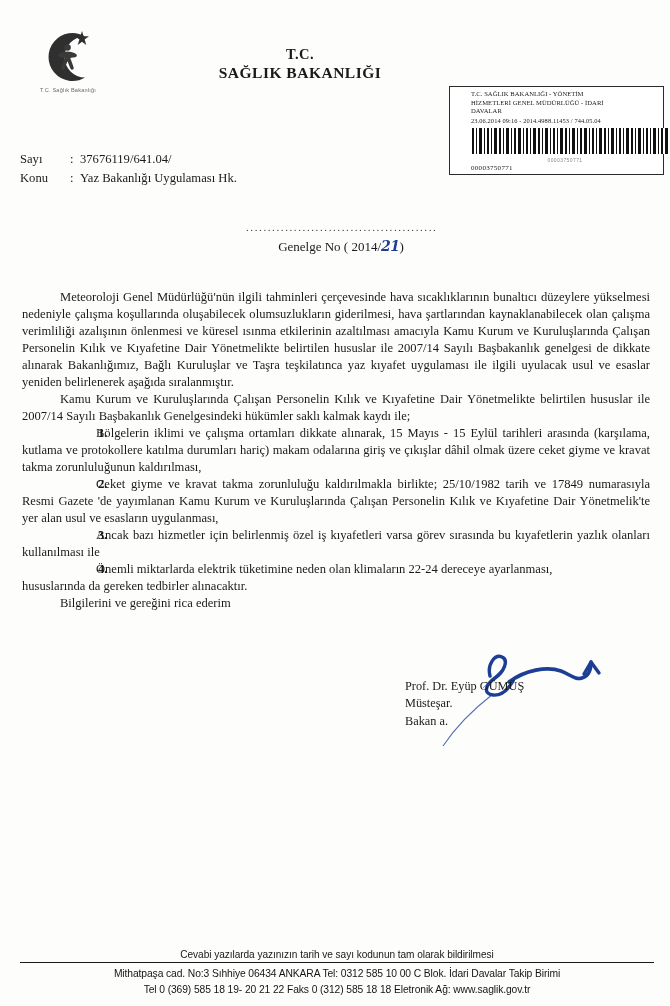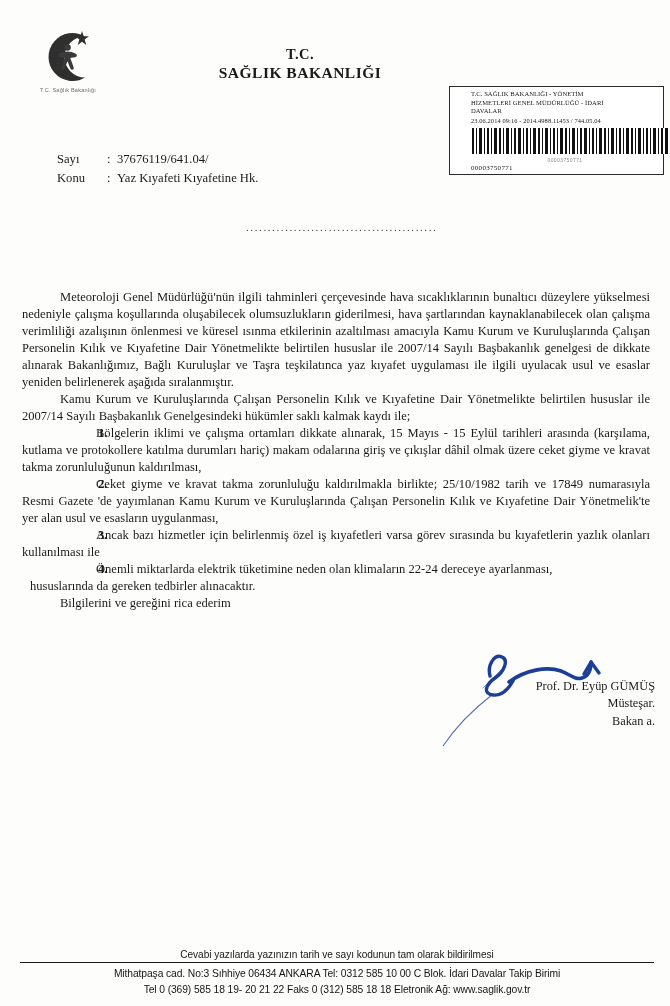--- a/index.html
+++ b/index.html
@@ -116,21 +116,21 @@
 
   
   .meta {
     position: absolute;
     left: 20px;
     top: 150px;
     font-size: 12.6px;
     line-height: 1.52;
   }
   .meta-row { white-space: nowrap; }
-  .meta-label { display: inline-block; width: 50px; margin-left: 37px; }
+  .meta-label { display: inline-block; width: 50px; }
   .meta-colon { display: inline-block; width: 10px; }
 
   
   .genelge {
     position: absolute;
     top: 222px;
     left: 246px;
     width: 190px;
     text-align: center;
   }
@@ -164,21 +164,21 @@
     width: 628px;
     font-size: 12.55px;
     line-height: 1.355;
     text-align: justify;
     text-justify: inter-word;
   }
   .body-text p {
     margin: 0;
     text-indent: 38px;
   }
-  .body-text p.noindent { text-indent: 0; margin-left: 8px; }
+  .body-text p.noindent { text-indent: 0; }
   .num {
     font-weight: bold;
     display: inline-block;
     width: 36px;
   }
 
   
   .sign-area {
     position: absolute;
     left: 405px;
@@ -189,21 +189,21 @@
   .sign-svg {
     position: absolute;
     left: 0; top: 0;
     pointer-events: none;
   }
   .sign-names {
     position: absolute;
     left: 0;
     top: 42px;
     width: 250px;
-    text-align: right;
+    text-align: left;
     font-size: 12.3px;
     line-height: 1.42;
   }
 
   
   .footer {
     position: absolute;
     left: 20px;
     right: 16px;
     bottom: 8px;
@@ -323,26 +323,29 @@
 
     <div class="barcode-num-small">00003750771</div>
     <div class="barcode-num-big">00003750771</div>
   </div>
 
   <div class="meta">
     <div class="meta-row">
       <span class="meta-label">Sayı</span><span class="meta-colon">:</span><span>37676119/641.04/</span>
     </div>
     <div class="meta-row">
-      <span class="meta-label">Konu</span><span class="meta-colon">:</span><span>Yaz Kıyafeti Kıyafetine Hk.</span>
+      <span class="meta-label">Konu</span><span class="meta-colon">:</span><span>Yaz Bakanlığı Uygulaması Hk.</span>
     </div>
   </div>
 
   <div class="genelge">
     <div class="dots">...................................................</div>
+    <div class="genelge-text">
+      <span>Genelge No ( 2014/</span><span class="hand-no">21</span><span>)</span>
+    </div>
   </div>
 
   <div class="body-text">
     <p>Meteoroloji Genel Müdürlüğü'nün ilgili tahminleri çerçevesinde hava sıcaklıklarının bunaltıcı düzeylere yükselmesi nedeniyle çalışma koşullarında oluşabilecek olumsuzlukların giderilmesi, hava şartlarından kaynaklanabilecek olan çalışma verimliliği azalışının önlenmesi ve küresel ısınma etkilerinin azaltılması amacıyla Kamu Kurum ve Kuruluşlarında Çalışan Personelin Kılık ve Kıyafetine Dair Yönetmelikte belirtilen hususlar ile 2007/14 Sayılı Başbakanlık genelgesi de dikkate alınarak Bakanlığımız, Bağlı Kuruluşlar ve Taşra teşkilatınca yaz kıyafet uygulaması ile ilgili uyulacak usul ve esaslar yeniden belirlenerek aşağıda sıralanmıştır.</p>
     <p>Kamu Kurum ve Kuruluşlarında Çalışan Personelin Kılık ve Kıyafetine Dair Yönetmelikte belirtilen hususlar ile 2007/14 Sayılı Başbakanlık Genelgesindeki hükümler saklı kalmak kaydı ile;</p>
 
     <p>
       <span class="num">1.</span><span>Bölgelerin iklimi ve çalışma ortamları dikkate alınarak, 15 Mayıs - 15 Eylül tarihleri arasında (karşılama, kutlama ve protokollere katılma durumları hariç)  makam odalarına giriş ve çıkışlar dâhil olmak üzere ceket giyme ve kravat takma zorunluluğunun kaldırılması,</span>
     </p>
     <p>

